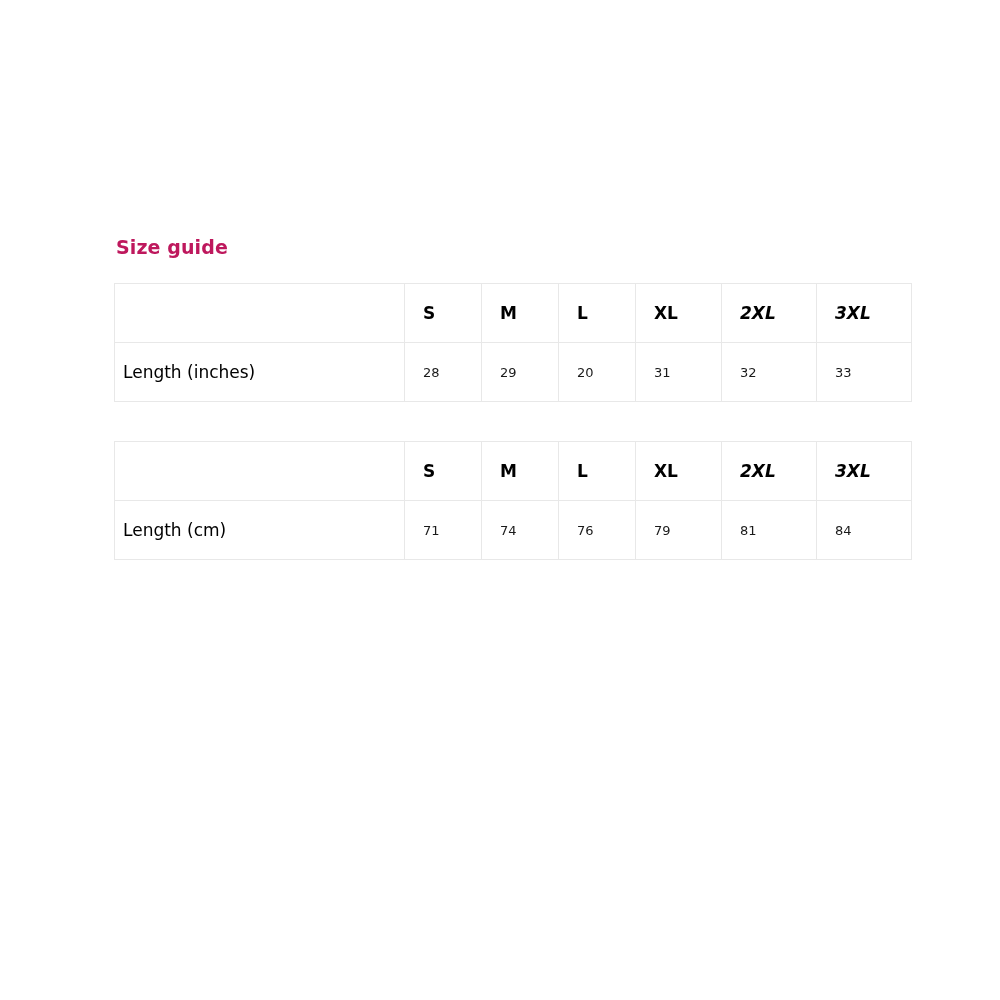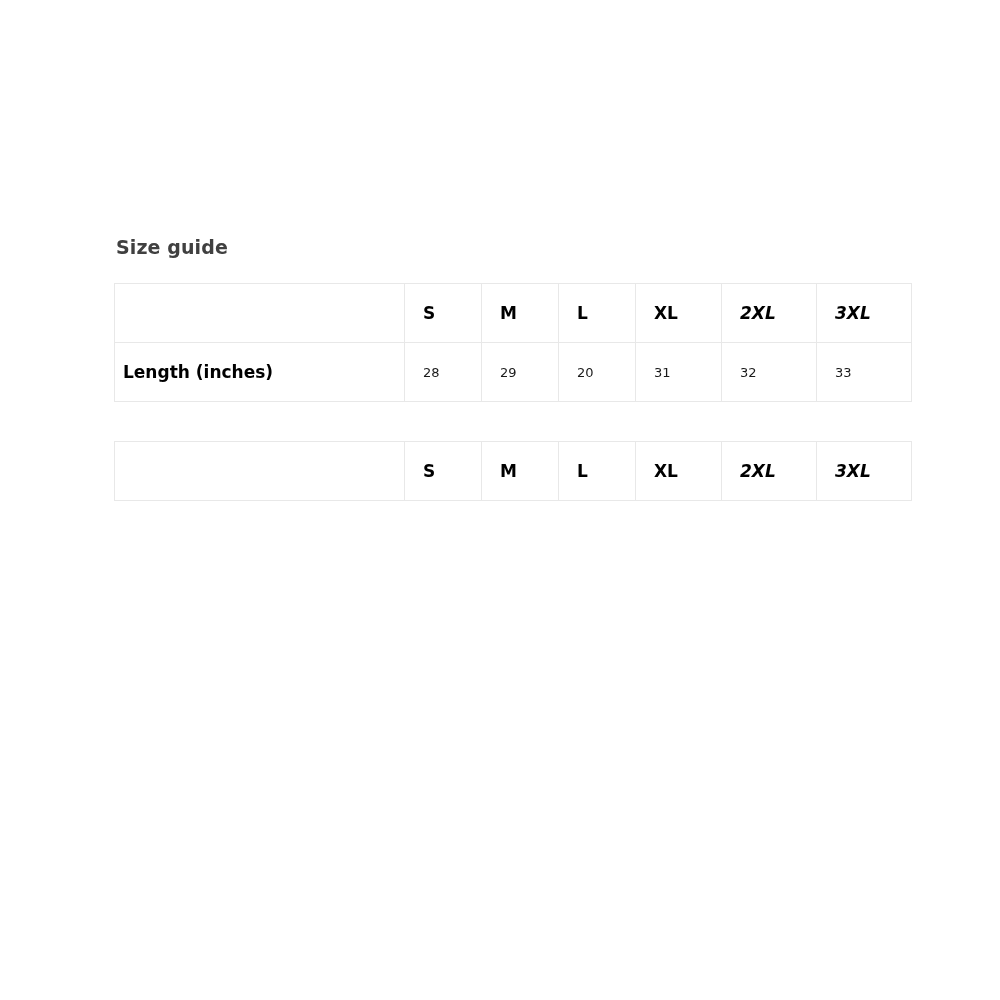--- a/index.html
+++ b/index.html
@@ -21,21 +21,21 @@
   }
   .size-guide-block {
     position: absolute;
     left: 114px;
     top: 236px;
     width: 654px;
   }
   .guide-title {
     font-size: 19px;
     font-weight: bold;
-    color: #404040;
+    color: #be185d;
     letter-spacing: 0.1px;
     margin: 0 0 25px 2px;
   }
   table.size-table {
     border-collapse: collapse;
     width: 654px;
     table-layout: fixed;
     background: #ffffff;
   }
   table.size-table + table.size-table {
@@ -53,21 +53,21 @@
   }
   table.size-table th.row-label-head {
     width: 271px;
   }
   table.size-table th.size-head {
     font-weight: bold;
     font-size: 17px;
     color: #000000;
   }
   table.size-table td.row-label {
-    font-weight: bold;
+    font-weight: normal;
     font-size: 17px;
     color: #000000;
     width: 271px;
     padding-left: 8px;
   }
   .col-w { width: 58px; }
   .col-w-wide { width: 67px; }
   .col-w-wider { width: 76px; font-style: italic; }
 </style>
 </head>
@@ -109,17 +109,26 @@
           <th class="row-label-head"></th>
           <th class="size-head col-w">S</th>
           <th class="size-head col-w">M</th>
           <th class="size-head col-w">L</th>
           <th class="size-head col-w-wide">XL</th>
           <th class="size-head col-w-wider">2XL</th>
           <th class="size-head col-w-wider">3XL</th>
         </tr>
       </thead>
       <tbody>
+        <tr>
+          <td class="row-label">Length (cm)</td>
+          <td>71</td>
+          <td>74</td>
+          <td>76</td>
+          <td>79</td>
+          <td>81</td>
+          <td>84</td>
+        </tr>
       </tbody>
     </table>
 
   </div>
 </div>
 
 </body></html>

